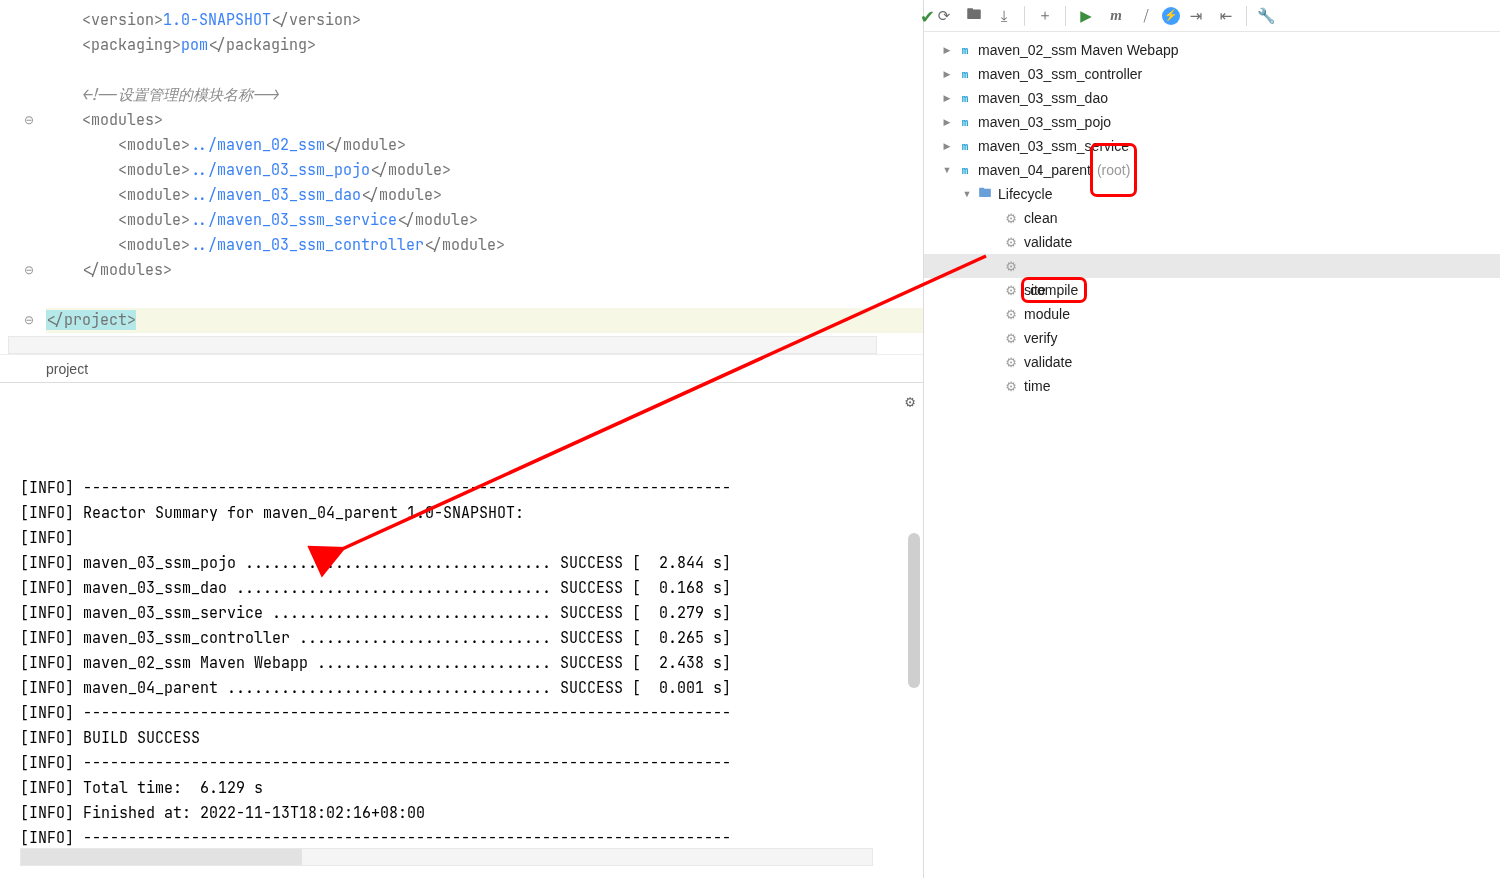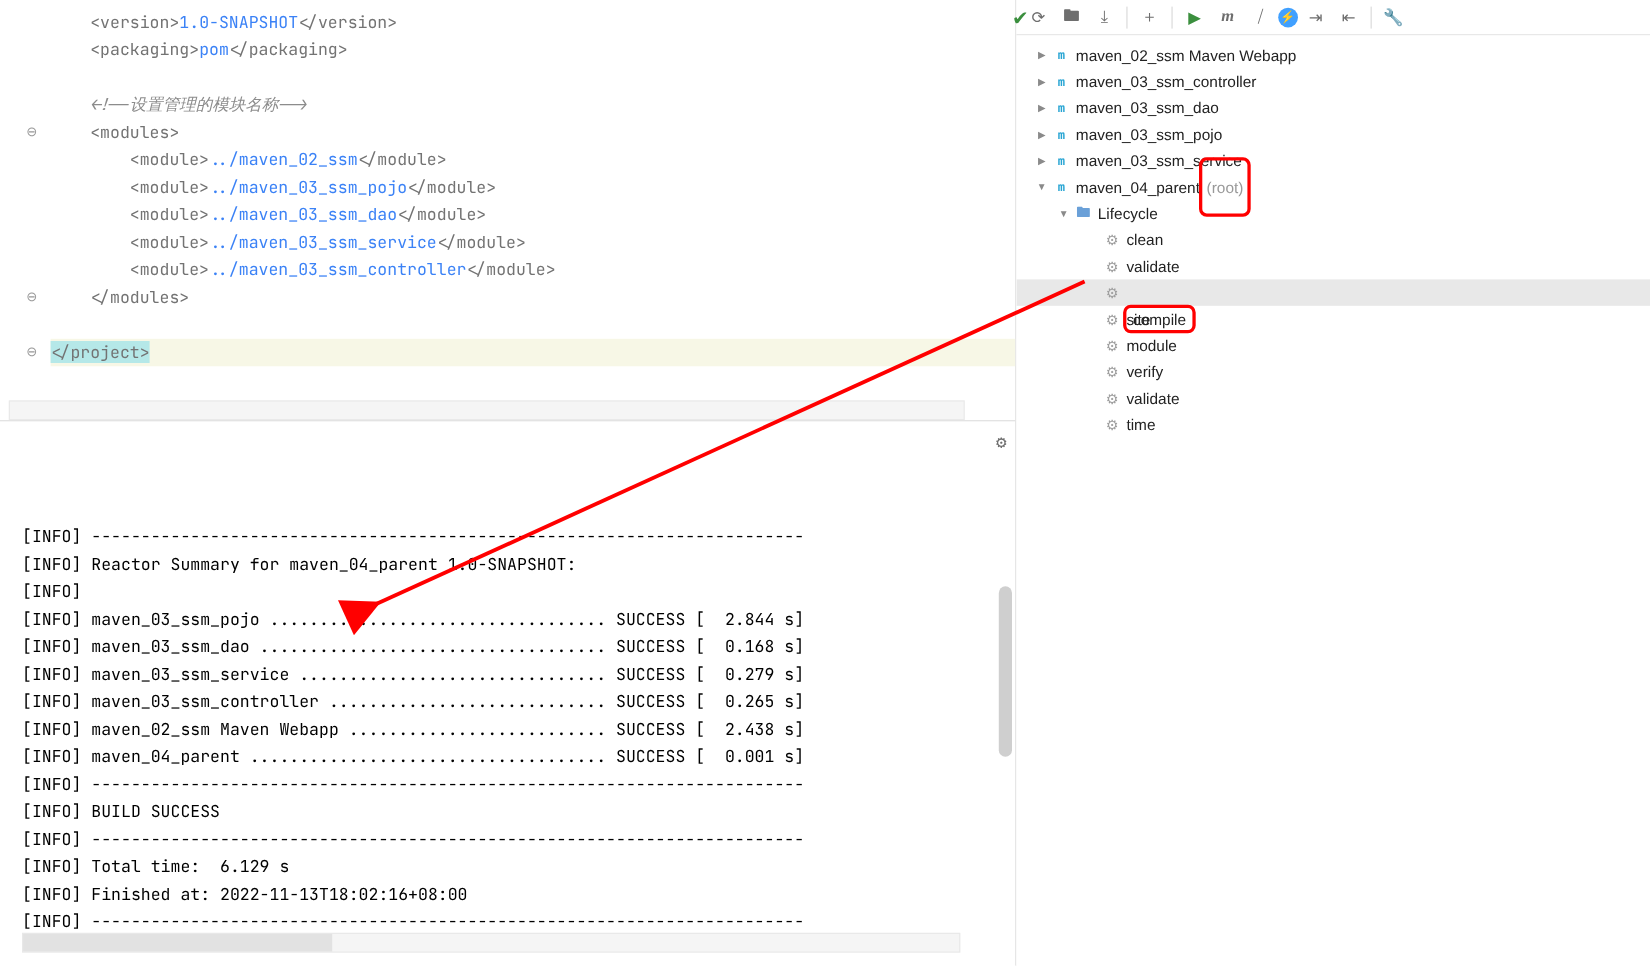--- a/index.html
+++ b/index.html
@@ -72,20 +72,21 @@
             <div></div>
             <div></div>
             <div></div>
             <div class="fold">⊖</div>
             <div></div>
             <div class="fold">⊖</div>
           </div>
         <div class="code" id="codebody"><div>    <span class="c-tag">&lt;version&gt;</span><span class="c-value">1.0-SNAPSHOT</span><span class="c-tag">&lt;/version&gt;</span></div><div>    <span class="c-tag">&lt;packaging&gt;</span><span class="c-value">pom</span><span class="c-tag">&lt;/packaging&gt;</span></div><div> </div><div>    <span class="c-comment">&lt;!--设置管理的模块名称--&gt;</span></div><div>    <span class="c-tag">&lt;modules&gt;</span></div><div>        <span class="c-tag">&lt;module&gt;</span><span class="c-value">../maven_02_ssm</span><span class="c-tag">&lt;/module&gt;</span></div><div>        <span class="c-tag">&lt;module&gt;</span><span class="c-value">../maven_03_ssm_pojo</span><span class="c-tag">&lt;/module&gt;</span></div><div>        <span class="c-tag">&lt;module&gt;</span><span class="c-value">../maven_03_ssm_dao</span><span class="c-tag">&lt;/module&gt;</span></div><div>        <span class="c-tag">&lt;module&gt;</span><span class="c-value">../maven_03_ssm_service</span><span class="c-tag">&lt;/module&gt;</span></div><div>        <span class="c-tag">&lt;module&gt;</span><span class="c-value">../maven_03_ssm_controller</span><span class="c-tag">&lt;/module&gt;</span></div><div>    <span class="c-tag">&lt;/modules&gt;</span></div><div> </div><div class="highlight-line"><span class="highlight-close"><span class="c-tag">&lt;/project&gt;</span></span></div></div>
       </div>
       <div class="hscroll-gap"></div>
+      <div class="breadcrumb">project</div>
     </div>
     <div class="console">
       <span class="console-gear">⚙</span>
       <div id="consolebody"><div>[INFO] ------------------------------------------------------------------------</div><div>[INFO] Reactor Summary for maven_04_parent 1.0-SNAPSHOT:</div><div>[INFO]</div><div>[INFO] maven_03_ssm_pojo .................................. SUCCESS [  2.844 s]</div><div>[INFO] maven_03_ssm_dao ................................... SUCCESS [  0.168 s]</div><div>[INFO] maven_03_ssm_service ............................... SUCCESS [  0.279 s]</div><div>[INFO] maven_03_ssm_controller ............................ SUCCESS [  0.265 s]</div><div>[INFO] maven_02_ssm Maven Webapp .......................... SUCCESS [  2.438 s]</div><div>[INFO] maven_04_parent .................................... SUCCESS [  0.001 s]</div><div>[INFO] ------------------------------------------------------------------------</div><div>[INFO] BUILD SUCCESS</div><div>[INFO] ------------------------------------------------------------------------</div><div>[INFO] Total time:  6.129 s</div><div>[INFO] Finished at: 2022-11-13T18:02:16+08:00</div><div>[INFO] ------------------------------------------------------------------------</div></div>
       <div class="console-scroll"><div class="thumb"></div></div>
       <div class="console-vscroll"><div class="console-vscroll-thumb"></div></div>
     </div>
   </div>
   <div class="right">
     <div class="toolbar" id="toolbar">

